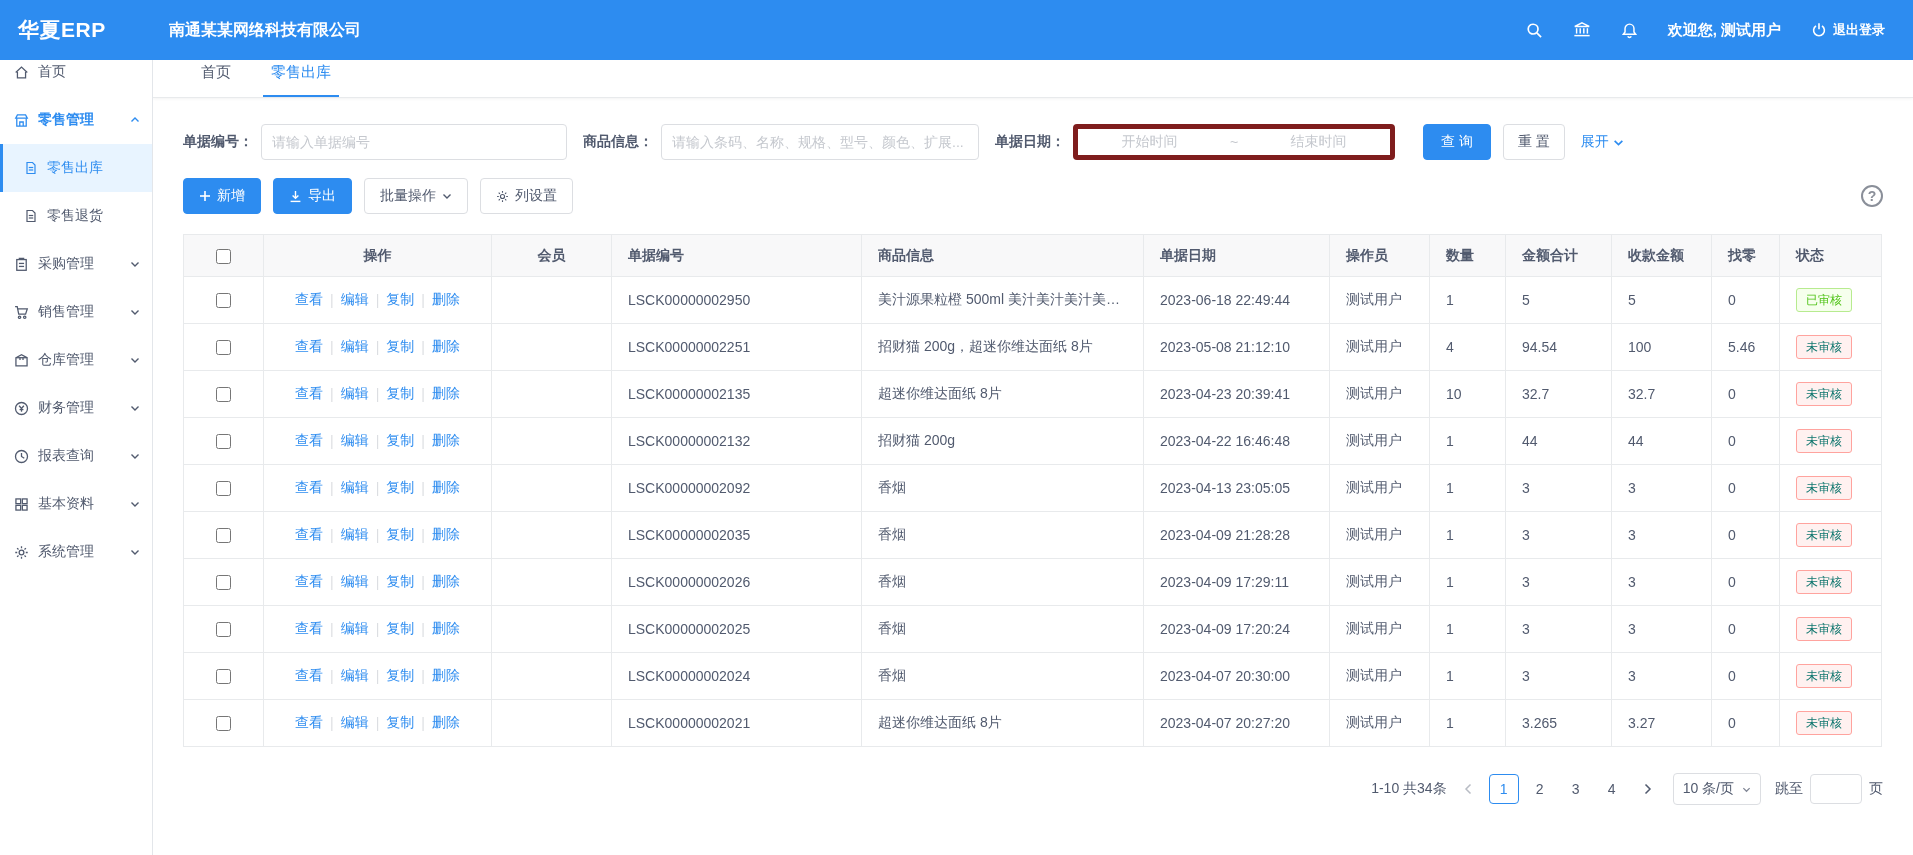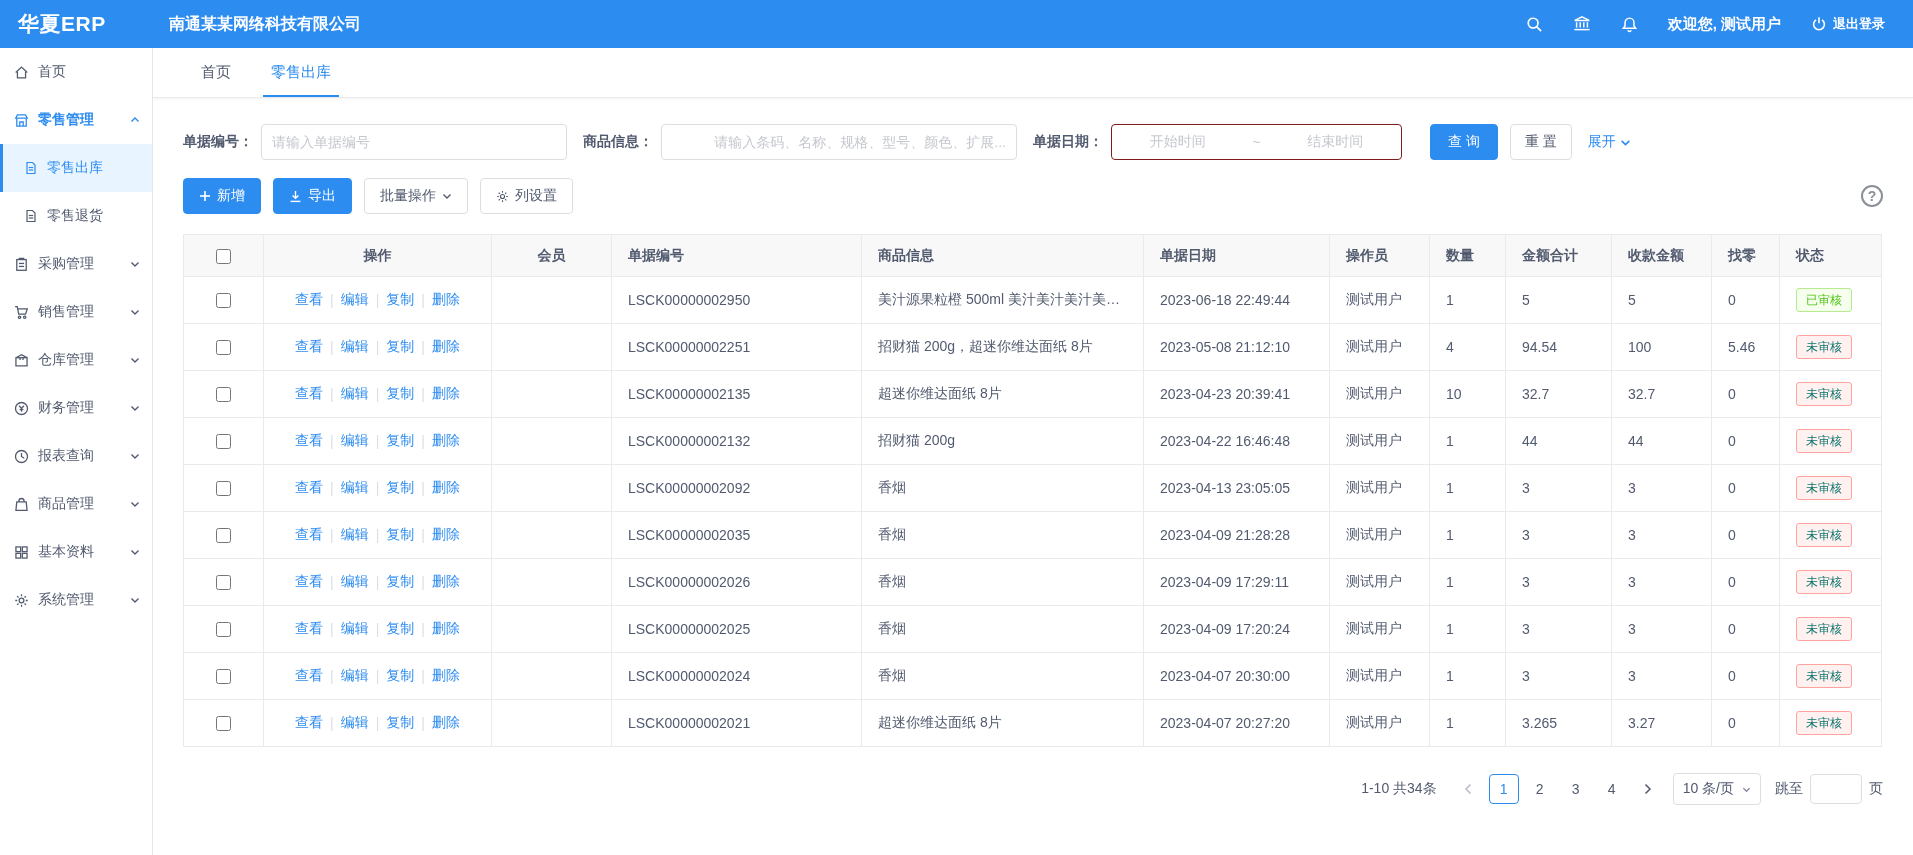--- a/index.html
+++ b/index.html
@@ -5,21 +5,21 @@
   * { box-sizing: border-box; margin: 0; padding: 0; }
   html, body {
     width: 1913px; height: 855px;
     font-family: "Liberation Sans", "DejaVu Sans", sans-serif;
     background: #fff; color: #515a6e; overflow: hidden; font-size: 14px;
   }
   svg { display: block; }
 
   
   .app-header {
-    position: fixed; top: 0; left: 0; right: 0; height: 48px;
+    position: fixed; top: 0; left: 0; right: 0; height: 60px;
     background: #2d8cf0; color: #fff; display: flex; align-items: center; z-index: 20;
   }
   .logo { width: 153px; font-size: 21px; font-weight: bold; padding-left: 18px; letter-spacing: .5px; }
   .company { font-size: 16px; margin-left: 16px; font-weight: bold; }
   .header-right { margin-left: auto; display: flex; align-items: center; gap: 30px; padding-right: 28px; }
   .hicon { cursor: pointer; display: flex; align-items: center; }
   .welcome { font-size: 15px; font-weight: bold; cursor: pointer; text-align: right; }
   .logout { display: flex; align-items: center; gap: 6px; font-size: 13px; font-weight: bold; cursor: pointer; }
 
   
@@ -60,23 +60,23 @@
   .filters { display: flex; align-items: center; margin-top: 26px; }
   .filter-group { display: flex; align-items: center; margin-right: 16px; }
   .filter-group label { font-weight: bold; color: #515a6e; margin-right: 8px; white-space: nowrap; }
   .ipt {
     height: 36px; border: 1px solid #dcdee2; border-radius: 4px; padding: 0 10px;
     font-size: 14px; color: #515a6e; outline: none; background: #fff;
     font-family: "Liberation Sans", "DejaVu Sans", sans-serif;
   }
   .ipt::placeholder { color: #c5c8ce; }
   .w306 { width: 306px; }
-  .w318 { width: 356px; text-align: right; }
+  .w318 { width: 318px; }
   .date-range {
-    width: 291px; height: 36px; border: 1px solid #7f1d1d; border-radius: 4px; background: #fff;
+    width: 322px; height: 36px; border: 5px solid #7f1d1d; border-radius: 4px; background: #fff;
     display: flex; align-items: center; cursor: pointer;
   }
   .date-range .ph { flex: 1; text-align: center; color: #c5c8ce; }
   .date-range .dsep { flex: 0 0 26px; text-align: center; color: #c5c8ce; }
 
   .btn {
     height: 36px; border: 1px solid #dcdee2; border-radius: 4px; background: #fff; color: #515a6e;
     font-size: 14px; padding: 0 15px; cursor: pointer; display: inline-flex; align-items: center; gap: 6px;
     font-family: "Liberation Sans", "DejaVu Sans", sans-serif; white-space: nowrap;
   }
@@ -116,21 +116,21 @@
     display: inline-block; font-size: 12px; line-height: 1; padding: 5px 9px; border-radius: 3px;
   }
   .badge.approved { color: #52c41a; background: #f6ffed; border: 1px solid #b7eb8f; }
   .badge.pending  { color: #0f766e; background: #fff1f0; border: 1px solid #ffa39e; }
 
   
   .pagination {
     margin-top: 26px; display: flex; align-items: center; justify-content: flex-end; gap: 8px;
     color: #515a6e; padding-bottom: 20px;
   }
-  .total { margin-right: 10px; }
+  .total { }
   .page-btn { width: 26px; height: 30px; display: flex; align-items: center; justify-content: center; cursor: pointer; }
   .pages { display: inline-flex; gap: 6px; align-items: center; }
   .page {
     min-width: 30px; height: 30px; line-height: 30px; text-align: center; cursor: pointer; border-radius: 4px;
   }
   .page.active { border: 1px solid #2d8cf0; color: #2d8cf0; line-height: 28px; background: #fff; }
   .page-size {
     height: 32px; border: 1px solid #dcdee2; border-radius: 4px; padding: 0 9px; display: inline-flex;
     align-items: center; gap: 8px; cursor: pointer; margin-left: 4px; background: #fff;
   }
@@ -306,34 +306,20 @@
         </svg>
     </span>
     <span>报表查询</span>
     <span class="chev">
       <svg width="10" height="10" viewBox="0 0 10 10" fill="none" stroke="currentColor" stroke-width="1.4">
           <polyline points="1.5,3.5 5,7 8.5,3.5"></polyline>
         </svg>
     </span>
   </div>
 
-  <div class="side-item">
-    <span class="mi">
-      <svg width="15" height="15" viewBox="0 0 14 14" fill="none" stroke="currentColor" stroke-width="1.2">
-          <path d="M4.6 4.6 V3.8 a2.4 2.4 0 0 1 4.8 0 V4.6"></path>
-          <path d="M2.6 4.6 H11.4 L12.2 12.4 H1.8 Z"></path>
-        </svg>
-    </span>
-    <span>商品管理</span>
-    <span class="chev">
-      <svg width="10" height="10" viewBox="0 0 10 10" fill="none" stroke="currentColor" stroke-width="1.4">
-          <polyline points="1.5,3.5 5,7 8.5,3.5"></polyline>
-        </svg>
-    </span>
-  </div>
 
   <div class="side-item">
     <span class="mi">
       <svg width="15" height="15" viewBox="0 0 14 14" fill="none" stroke="currentColor" stroke-width="1.2">
           <rect x="1.8" y="1.8" width="4.4" height="4.4"></rect>
           <rect x="7.8" y="1.8" width="4.4" height="4.4"></rect>
           <rect x="1.8" y="7.8" width="4.4" height="4.4"></rect>
           <rect x="7.8" y="7.8" width="4.4" height="4.4"></rect>
         </svg>
     </span>

